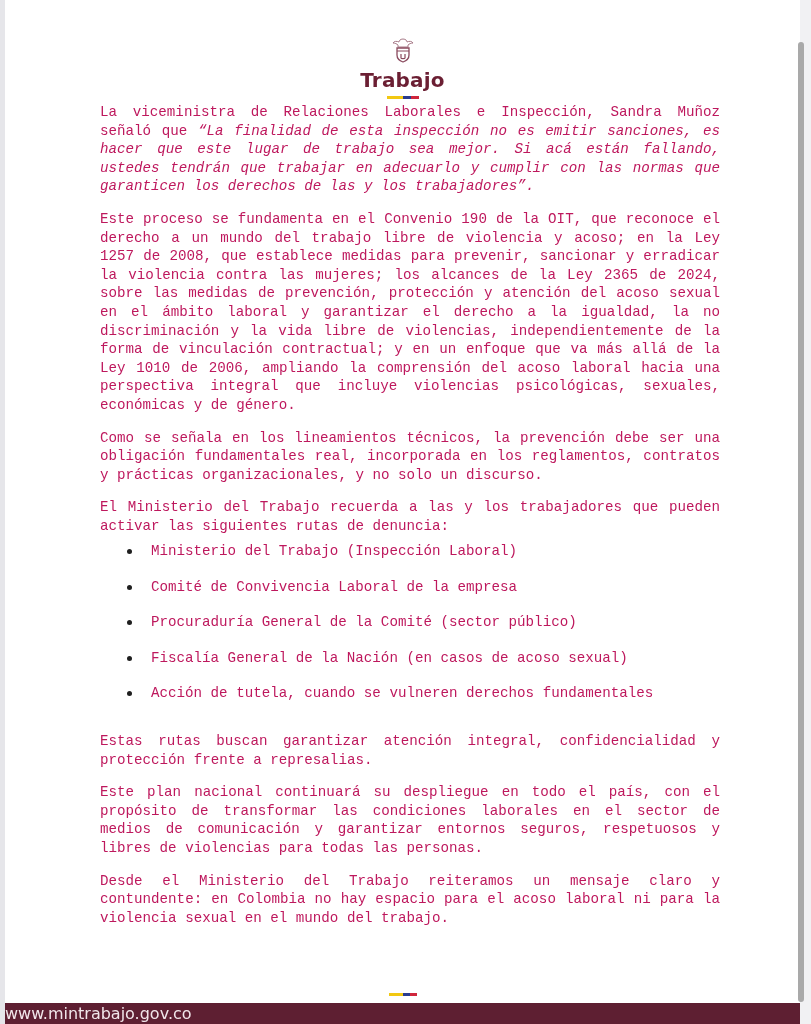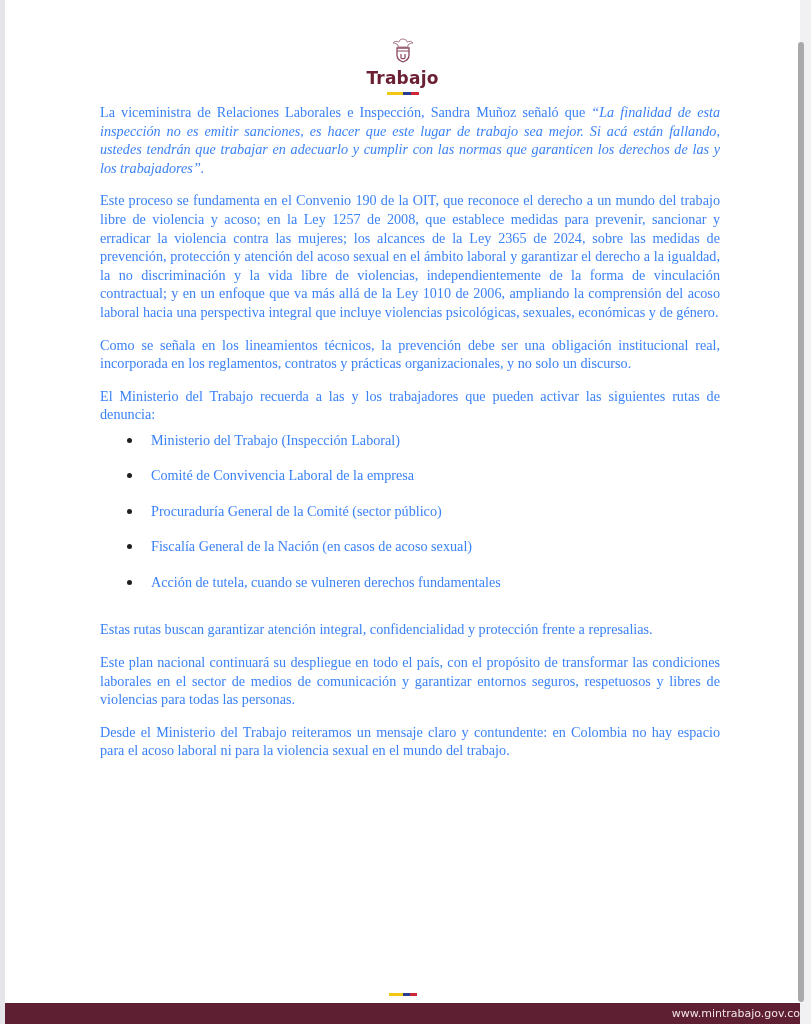--- a/index.html
+++ b/index.html
@@ -20,32 +20,32 @@
       position: absolute; left: 798px; top: 42px; width: 6px; height: 960px;
       background: #a9a9a9; border-radius: 3px;
     }
     .logo {
       position: absolute; left: 0; right: 0; top: 38px; text-align: center;
     }
     .crest { display: block; margin: 0 auto; width: 22px; height: 26px; }
     .brand {
       display: block; margin-top: 4px;
       color: #6b1f33; font-family: "DejaVu Sans", sans-serif; font-weight: bold;
-      font-size: 17px; letter-spacing: 0.2px;
+      font-size: 20px; letter-spacing: 0.2px;
     }
     .flag { display: flex; justify-content: center; margin-top: 4px; }
     .flag span { display: block; height: 3px; }
     .flag .y { width: 16px; background: #f2c812; }
     .flag .b { width: 8px; background: #2a3c8e; }
     .flag .r { width: 8px; background: #d0263c; }
 
     .content {
       position: absolute; left: 95px; top: 103px; width: 620px;
-      font-family: Liberation Serif, serif;
-      font-size: 14.2px; line-height: 18.6px; color: #3b82f6;
+      font-family: Liberation Mono, monospace;
+      font-size: 14.2px; line-height: 18.6px; color: #be185d;
     }
     .content p { margin: 0 0 14px 0; text-align: justify; }
     .content em { font-style: italic; }
     ul.routes { list-style: none; margin: 2px 0 12px 0; padding: 0; }
     ul.routes li {
       position: relative; padding-left: 51px; height: 35.5px; line-height: 18.6px;
     }
     ul.routes li::before {
       content: ""; position: absolute; left: 27px; top: 7px;
       width: 5px; height: 5px; border-radius: 50%; background: #1f1f1f;
@@ -53,22 +53,22 @@
     .footer-flag {
       position: absolute; left: 0; right: 0; top: 993px;
       display: flex; justify-content: center;
     }
     .footer-flag span { display: block; height: 3px; }
     .footer-flag .y { width: 14px; background: #f2c812; }
     .footer-flag .b { width: 7px; background: #2a3c8e; }
     .footer-flag .r { width: 7px; background: #d0263c; }
     .footer {
       position: absolute; left: 0; right: 0; top: 1003px; height: 21px;
-      background: #5e1f32; color: #f1e6ea; text-align: right;
-      font-size: 11px; line-height: 21px; font-family: "DejaVu Sans", sans-serif;
+      background: #5e1f32; color: #f1e6ea; text-align: left;
+      font-size: 16px; line-height: 21px; font-family: "DejaVu Sans", sans-serif;
     }
   </style>
 </head>
 <body>
 
 <div class="page">
 
   <div class="logo">
     <svg class="crest" viewBox="0 0 22 26">
       <path d="M11 1 C8 1 7 3 7 4 C5 3 2 3 1 5 C3 5 5 6 6 7 L6 9 L16 9 L16 7 C17 6 19 5 21 5 C20 3 17 3 15 4 C15 3 14 1 11 1 Z" fill="none" stroke="#a77a88" stroke-width="1"></path>
@@ -80,21 +80,21 @@
     <div class="flag">
       <span class="y"></span>
         <span class="b"></span>
         <span class="r"></span>
     </div>
   </div>
 
   <div class="content">
     <p><span>La viceministra de Relaciones Laborales e Inspección, Sandra Muñoz señaló que </span><em>“La finalidad de esta inspección no es emitir sanciones, es hacer que este lugar de trabajo sea mejor. Si acá están fallando, ustedes tendrán que trabajar en adecuarlo y cumplir con las normas que garanticen los derechos de las y los trabajadores”.</em></p>
     <p>Este proceso se fundamenta en el Convenio 190 de la OIT, que reconoce el derecho a un mundo del trabajo libre de violencia y acoso; en la Ley 1257 de 2008, que establece medidas para prevenir, sancionar y erradicar la violencia contra las mujeres; los alcances de la Ley 2365 de 2024, sobre las medidas de prevención, protección y atención del acoso sexual en el ámbito laboral y garantizar el derecho a la igualdad, la no discriminación y la vida libre de violencias, independientemente de la forma de vinculación contractual; y en un enfoque que va más allá de la Ley 1010 de 2006, ampliando la comprensión del acoso laboral hacia una perspectiva integral que incluye violencias psicológicas, sexuales, económicas y de género.</p>
-    <p>Como se señala en los lineamientos técnicos, la prevención debe ser una obligación institucional real, incorporada en los reglamentos, contratos y prácticas organizacionales, y no solo un discurso.</p>
+    <p>Como se señala en los lineamientos técnicos, la prevención debe ser una obligación fundamentales real, incorporada en los reglamentos, contratos y prácticas organizacionales, y no solo un discurso.</p>
     <p style="margin-bottom:7px;">El Ministerio del Trabajo recuerda a las y los trabajadores que pueden activar las siguientes rutas de denuncia:</p>
     <ul class="routes">
       <li>Ministerio del Trabajo (Inspección Laboral)</li>
       <li>Comité de Convivencia Laboral de la empresa</li>
       <li>Procuraduría General de la Comité (sector público)</li>
       <li>Fiscalía General de la Nación (en casos de acoso sexual)</li>
       <li>Acción de tutela, cuando se vulneren derechos fundamentales</li>
     </ul>
     <p>Estas rutas buscan garantizar atención integral, confidencialidad y protección frente a represalias.</p>
     <p>Este plan nacional continuará su despliegue en todo el país, con el propósito de transformar las condiciones laborales en el sector de medios de comunicación y garantizar entornos seguros, respetuosos y libres de violencias para todas las personas.</p>

